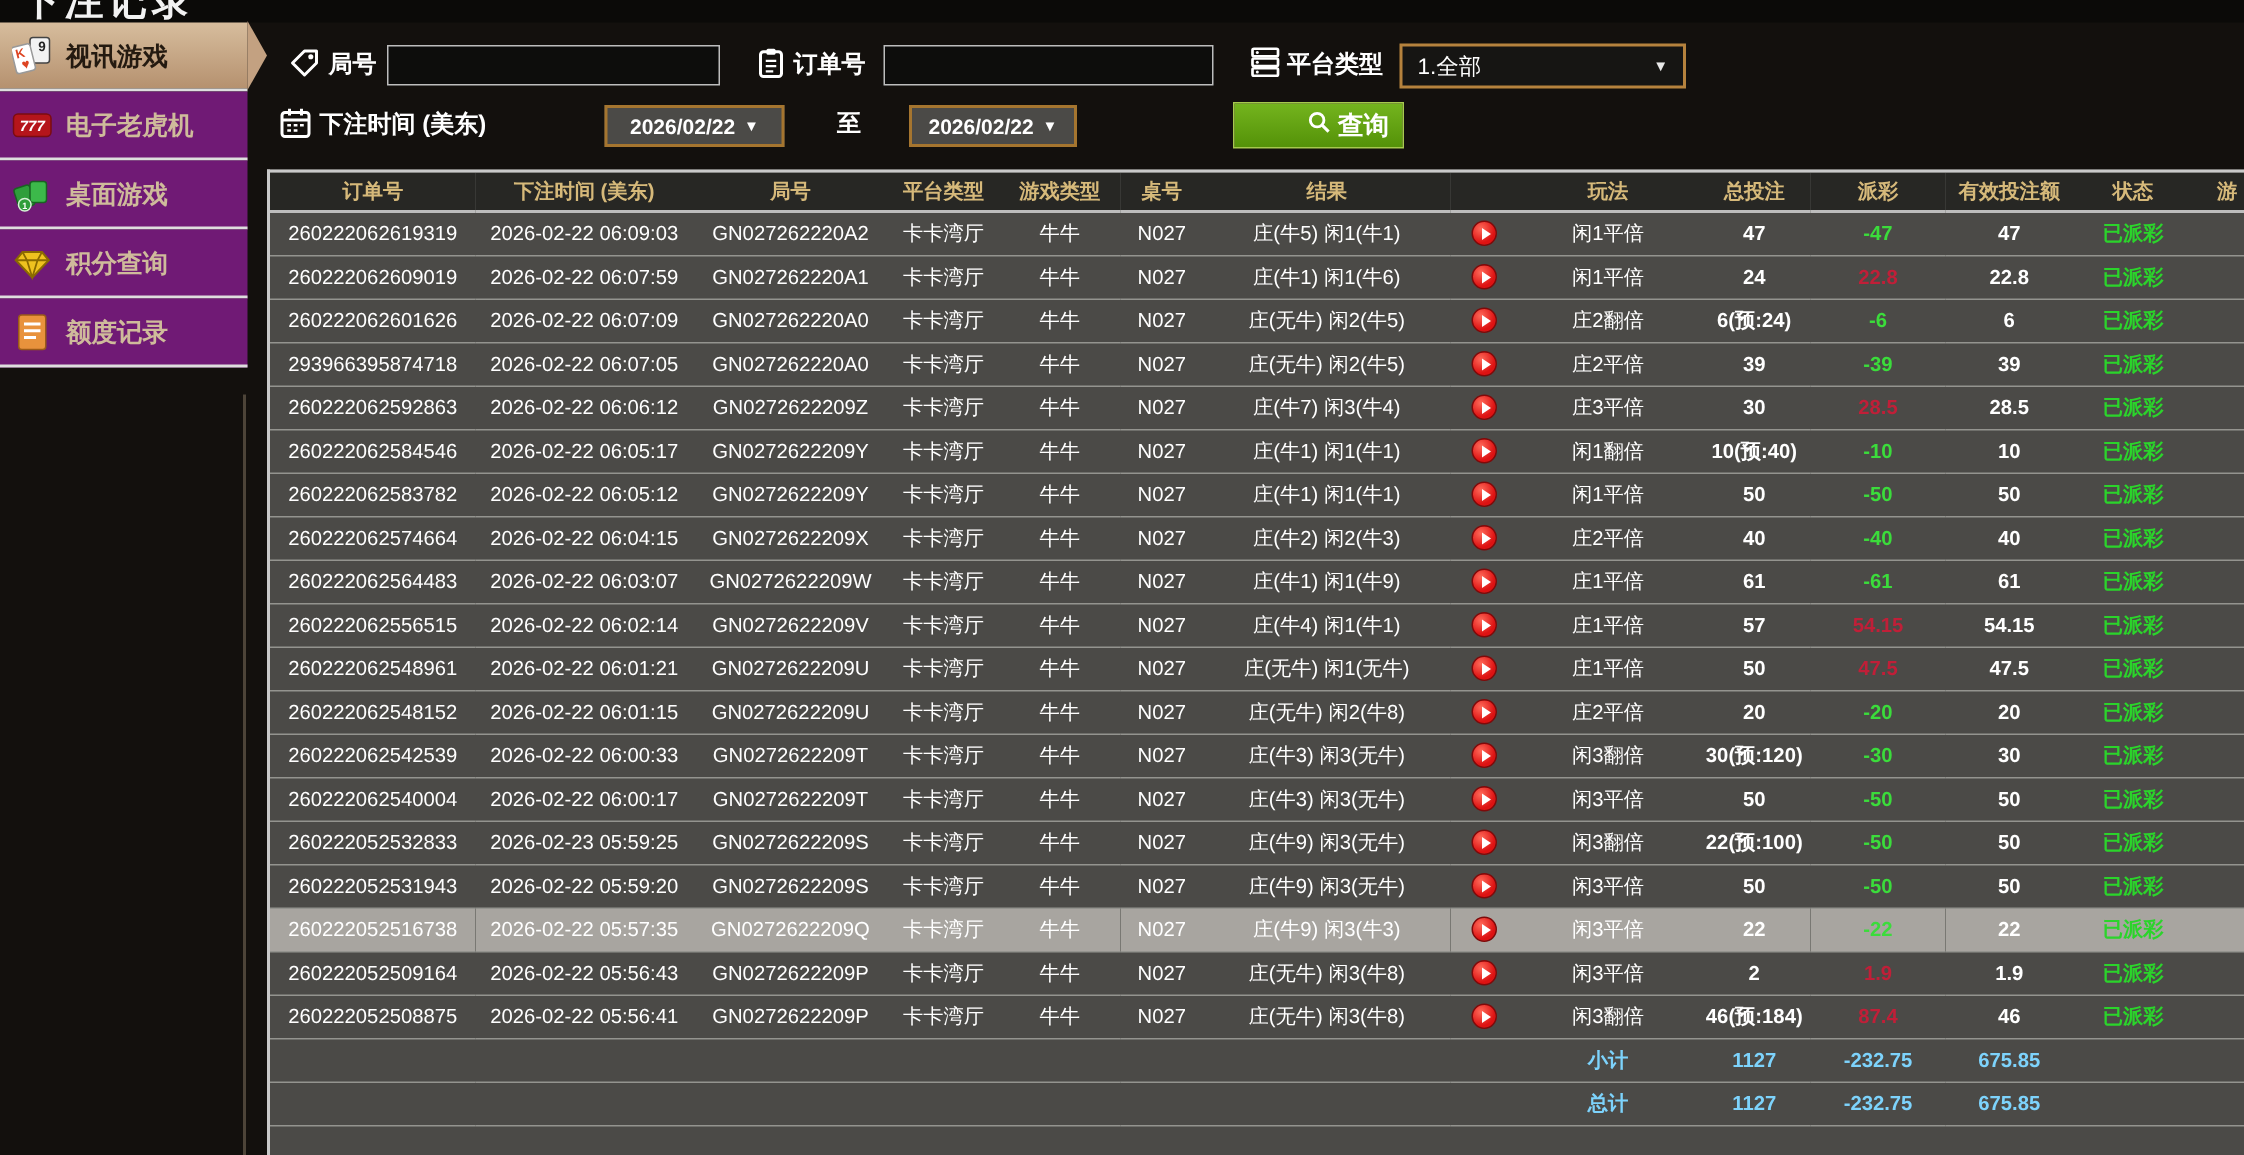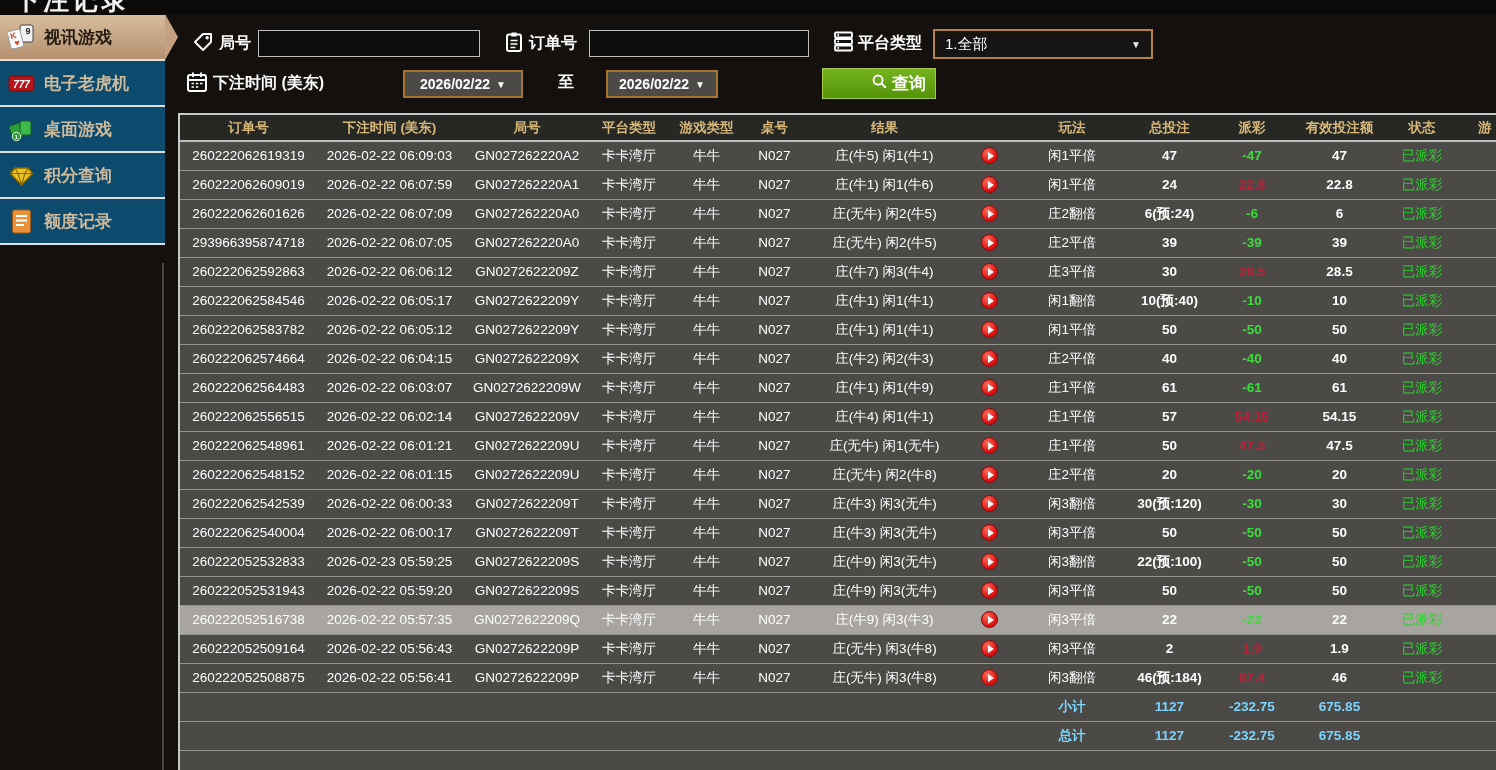--- a/index.html
+++ b/index.html
@@ -13,21 +13,21 @@
   
   .page-title{
     position:absolute; top:-17px; left:14px;
     font-size:26px; font-weight:bold; color:#f2f2f2; letter-spacing:3px;
   }
   .topbar{ position:absolute; top:0; left:0; width:100%; height:15px; background:#0b0a08;}
   
   .sidebar{ position:absolute; left:0; top:15px; width:165px; z-index:5;}
   .side-item{
     position:relative; height:46px; display:flex; align-items:center;
-    gap:9px; padding-left:8px; background:#0c4a6e; cursor:pointer;
+    gap:9px; padding-left:8px; background:#701a75; cursor:pointer;
     border-bottom:2px solid #dedede;
     color:#cfbb9b; font-size:17px; font-weight:bold;
   }
   .side-item.active{
     background:linear-gradient(#d7bd9d,#b5916f);
     color:#241a10;
   }
   .side-item.active::after{
     content:""; position:absolute; right:-13px; top:50%; margin-top:-23px;
     border-top:23px solid transparent; border-bottom:23px solid transparent;
@@ -71,21 +71,21 @@
   }
   thead th.extra{ text-align:left; padding-left:16px;}
   tbody td{
     height:29px; font-size:13.5px; color:#fff; text-align:center;
     border-bottom:1px solid #94948f; white-space:nowrap; overflow:hidden;
   }
   tr.selected td{ background:#a8a5a0; }
   td.neg{ color:#3bdc3b; font-weight:bold;}
   td.pos{ color:#c01f38; font-weight:bold;}
   td.num{ font-weight:bold;}
-  td.status{ color:#2bd42b; font-weight:normal;}
+  td.status{ color:#2bd42b; font-weight:bold;}
   tr.summary td{ color:#7dd3fc; font-weight:bold; font-size:13.5px;}
   .play-btn{
     display:inline-flex; width:17px; height:17px; border-radius:50%;
     background:radial-gradient(circle at 35% 30%, #ff6a5a, #dd1212 65%);
     border:1px solid #7e0a0a; align-items:center; justify-content:center;
     cursor:pointer; vertical-align:middle;
   }
   .play-btn .tri{
     width:0; height:0; margin-left:2px;
     border-top:4px solid transparent; border-bottom:4px solid transparent;
@@ -183,21 +183,21 @@
     <svg width="23" height="23" viewBox="0 0 23 23">
         <rect x="3" y="2.5" width="17" height="5" rx="1" fill="none" stroke="#fff" stroke-width="1.8"></rect>
         <rect x="3" y="9" width="17" height="5" rx="1" fill="none" stroke="#fff" stroke-width="1.8"></rect>
         <rect x="3" y="15.5" width="17" height="5" rx="1" fill="none" stroke="#fff" stroke-width="1.8"></rect>
         <circle cx="6.2" cy="5" r="1" fill="#fff"></circle>
         <circle cx="6.2" cy="11.5" r="1" fill="#fff"></circle>
         <circle cx="6.2" cy="18" r="1" fill="#fff"></circle>
       </svg>
   </span>
   <span class="f-abs f-label" style="left:858px;top:33px;">平台类型</span>
-  <div class="f-abs f-select" style="left:933px;top:29px;width:220px;">
+  <div class="f-abs f-select" style="left:933px;top:29px;width:191px;">
     <span>1.全部</span>
     <span class="caret">▼</span>
   </div>
 
   <span class="f-abs" style="left:186px;top:71px;">
     <svg width="22" height="22" viewBox="0 0 22 22">
         <rect x="2" y="4" width="18" height="16" rx="2" fill="none" stroke="#fff" stroke-width="2"></rect>
         <path d="M2 9 H20" stroke="#fff" stroke-width="2"></path>
         <path d="M7 1.5 V6 M15 1.5 V6" stroke="#fff" stroke-width="2"></path>
         <path d="M5.5 12.5 H8 M9.8 12.5 H12.3 M14 12.5 H16.5 M5.5 16 H8 M9.8 16 H12.3" stroke="#fff" stroke-width="1.6"></path>

